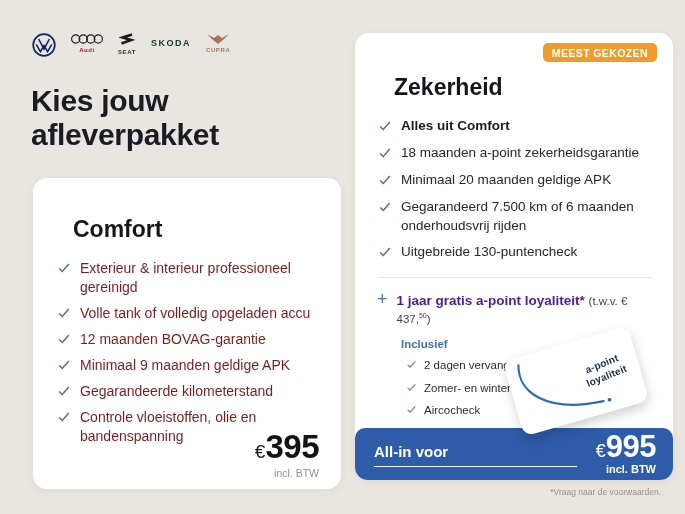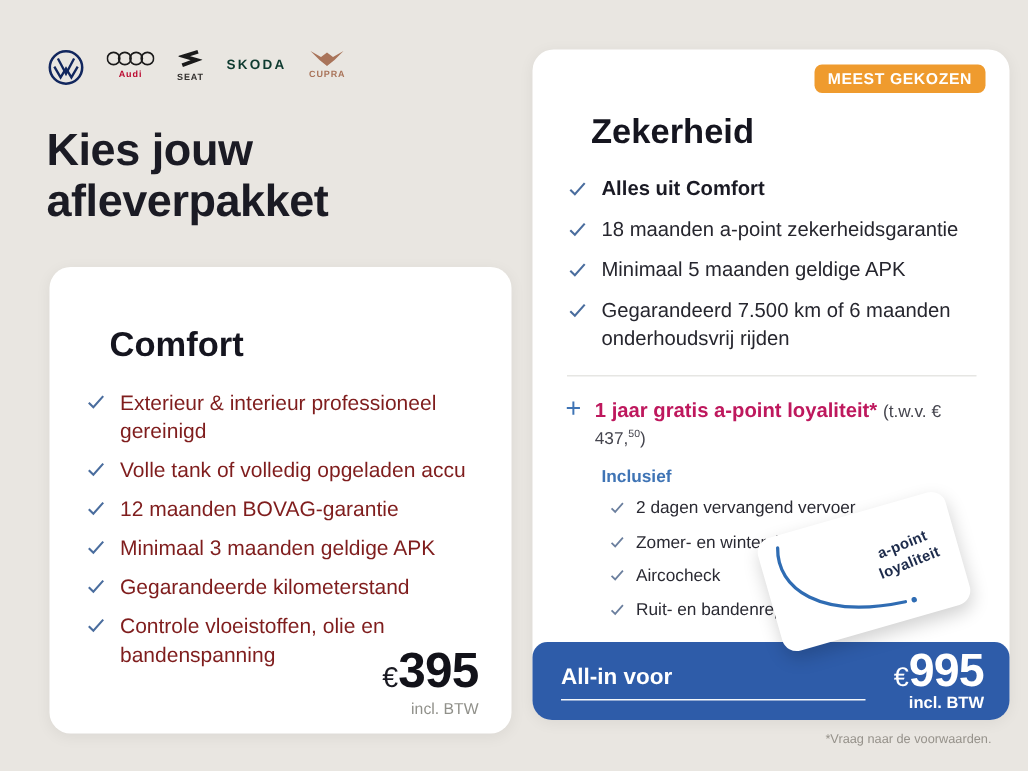--- a/index.html
+++ b/index.html
@@ -55,21 +55,21 @@
   
   .badge {
     position:absolute; top:10px; right:16px;
     background:#ef9b2e; color:#fff; font-size:10.5px; font-weight:700;
     letter-spacing:.4px; padding:4px 9px 3px; border-radius:5px;
   }
   .divider { height:1px; background:#e6e6e3; margin:15px 22px 0 23px; }
   .bonus { display:flex; gap:9px; align-items:flex-start; padding:14px 14px 0 22px; }
   .plus-icon { color:#3f74b5; font-size:18px; line-height:14px; font-weight:400; }
   .bonus-text { font-size:13.5px; line-height:1.3; }
-  .bonus-label { font-weight:700; color:#be185d; }
+  .bonus-label { font-weight:700; color:#4c1d95; }
   .bonus-value { font-size:11.5px; color:#45454e; }
   .bonus-value sup { font-size:7px; }
   .inclusief-label { margin:11px 0 0 46px; font-size:11.5px; font-weight:700; color:#3f74b5; }
   .sub-list { list-style:none; margin:8px 0 0; padding:0 0 0 51px; display:flex; flex-direction:column; gap:7px; width:230px; }
   .sub-list li { display:flex; gap:7px; align-items:flex-start; font-size:11.5px; line-height:1.35; color:#2a2a33; }
   .sub-check { flex:0 0 11px; width:11px; height:11px; margin-top:1px; }
 
   
   .loyalty-card {
     position:absolute; left:156px; top:309px; width:130px; height:78px;
@@ -154,21 +154,21 @@
     <li>
       <svg class="check-icon" viewBox="0 0 16 16">
           <path d="M2.5 8.5 L6 12 L13.5 3.5" fill="none" stroke="#4a6d9e" stroke-width="1.6"></path>
         </svg>
       <span>12 maanden BOVAG-garantie</span>
       </li>
     <li>
       <svg class="check-icon" viewBox="0 0 16 16">
           <path d="M2.5 8.5 L6 12 L13.5 3.5" fill="none" stroke="#4a6d9e" stroke-width="1.6"></path>
         </svg>
-      <span>Minimaal 3 maanden geldige APK</span>
+      <span>Minimaal 9 maanden geldige APK</span>
       </li>
     <li>
       <svg class="check-icon" viewBox="0 0 16 16">
           <path d="M2.5 8.5 L6 12 L13.5 3.5" fill="none" stroke="#4a6d9e" stroke-width="1.6"></path>
         </svg>
       <span>Gegarandeerde kilometerstand</span>
       </li>
     <li style="width:215px;">
       <svg class="check-icon" viewBox="0 0 16 16">
           <path d="M2.5 8.5 L6 12 L13.5 3.5" fill="none" stroke="#4a6d9e" stroke-width="1.6"></path>
@@ -195,27 +195,33 @@
     <li>
       <svg class="check-icon" viewBox="0 0 16 16">
           <path d="M2.5 8.5 L6 12 L13.5 3.5" fill="none" stroke="#4a6d9e" stroke-width="1.6"></path>
         </svg>
       <span>18 maanden a-point zekerheidsgarantie</span>
       </li>
     <li>
       <svg class="check-icon" viewBox="0 0 16 16">
           <path d="M2.5 8.5 L6 12 L13.5 3.5" fill="none" stroke="#4a6d9e" stroke-width="1.6"></path>
         </svg>
-      <span>Minimaal 5 maanden geldige APK</span>
+      <span>Minimaal 20 maanden geldige APK</span>
       </li>
     <li style="width:258px;">
       <svg class="check-icon" viewBox="0 0 16 16">
           <path d="M2.5 8.5 L6 12 L13.5 3.5" fill="none" stroke="#4a6d9e" stroke-width="1.6"></path>
         </svg>
       <span>Gegarandeerd 7.500 km of 6 maanden onderhoudsvrij rijden</span>
+      </li>
+    <li>
+      <svg class="check-icon" viewBox="0 0 16 16">
+          <path d="M2.5 8.5 L6 12 L13.5 3.5" fill="none" stroke="#4a6d9e" stroke-width="1.6"></path>
+        </svg>
+      <span>Uitgebreide 130-puntencheck</span>
       </li>
   </ul>
 
   <div class="divider"></div>
 
   <div class="bonus">
     <span class="plus-icon">+</span>
     <div class="bonus-text">
       <span class="bonus-label">1 jaar gratis a-point loyaliteit*</span>
       <span class="bonus-value"><span>(t.w.v. € 437,</span><sup>50</sup><span>)</span></span>

